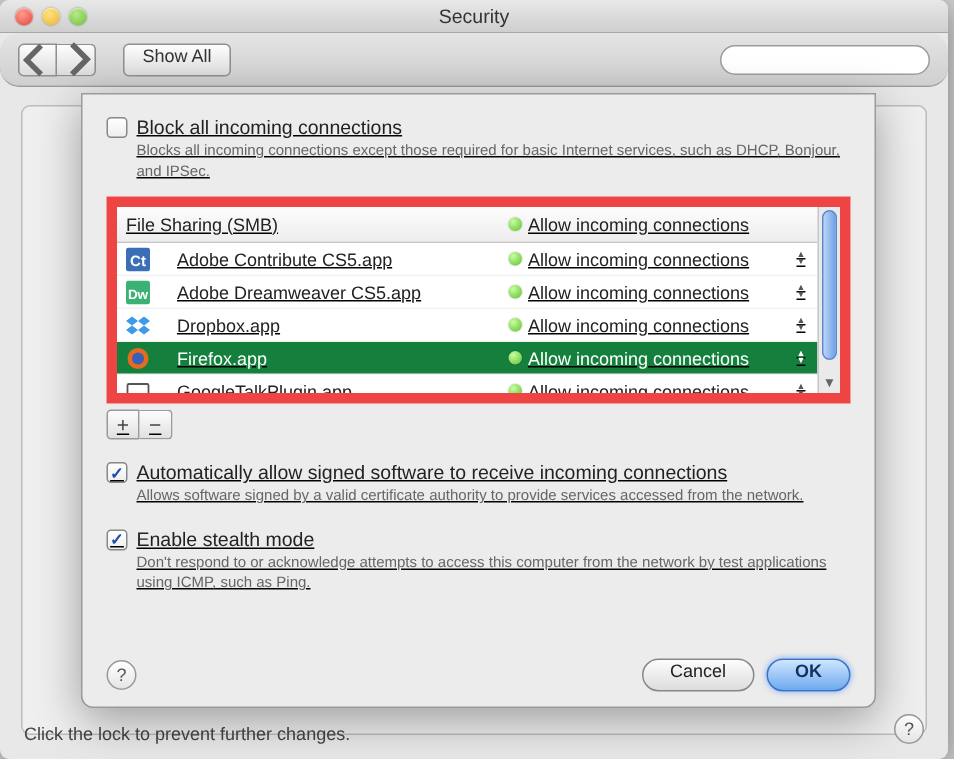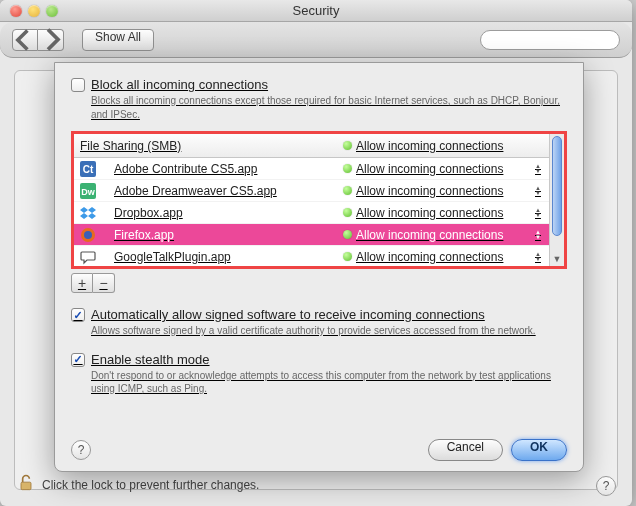--- a/index.html
+++ b/index.html
@@ -22,38 +22,38 @@
   .navbtn:last-child { border-radius:0 4px 4px 0; border-left:none; }
   .showall { height:22px; padding:0 12px; background:linear-gradient(#fdfdfd,#dcdcdc); border:1px solid #8f8f8f; border-radius:4px; font-size:12px; color:#333; }
   .spacer { flex:1; }
   .search { width:140px; height:20px; border-radius:10px; border:1px solid #9c9c9c; background:#fff; display:flex; align-items:center; padding:0 6px; gap:4px; }
   .search svg { width:12px; height:12px; opacity:.6; }
   .search input { border:none; outline:none; flex:1; font-size:11px; background:transparent; }
 
   .content { position:relative; height:448px; }
 
   .bg-panel { position:absolute; left:14px; top:12px; right:14px; height:420px; background:#efefef; border:1px solid #bcbcbc; border-radius:6px; }
-  .lock-row { position:absolute; left:16px; bottom:10px; display:flex; align-items:center; gap:6px; font-size:12px; color:#444; }
+  .lock-row { position:absolute; left:16px; bottom:10px; display:flex; align-items:center; gap:6px; font-size:12px; color:#444;flex-direction:column; }
   .lock-row svg { width:20px; height:20px; }
   .help-bottom { position:absolute; right:16px; bottom:10px; }
   .help { width:20px; height:20px; border-radius:50%; border:1px solid #999; background:linear-gradient(#fff,#e5e5e5); display:flex; align-items:center; justify-content:center; font-size:12px; color:#555; }
 
   .sheet { position:absolute; left:54px; top:4px; width:530px; height:410px; background:#ececec; border:1px solid #9a9a9a; border-radius:0 0 8px 8px; box-shadow: 0 8px 30px rgba(0,0,0,.35); padding:14px 16px 12px 16px;text-decoration:underline; }
 
   .check-row { display:flex; align-items:flex-start; gap:6px; }
   .chk { width:14px; height:14px; border:1px solid #888; border-radius:3px; background:linear-gradient(#fff,#eee); flex-shrink:0; display:flex; align-items:center; justify-content:center; margin-top:1px; }
   .chk.checked::after { content:"✓"; font-size:11px; color:#1a4db3; font-weight:bold; }
   .check-label { font-size:13px; color:#222; }
   .check-sub { font-size:10px; color:#666; margin-left:20px; margin-top:2px; line-height:1.35; }
 
-  .applist { margin-top:10px; border:3px solid #ef4444; background:#fff; border-radius:0; height:138px; position:relative; overflow:hidden; }
+  .applist { margin-top:10px; border:7px solid #ef4444; background:#fff; border-radius:0; height:138px; position:relative; overflow:hidden; }
   .applist-body { width:calc(100% - 15px); }
   .app-row { display:flex; align-items:center; height:22px; padding:0 6px; font-size:12px; color:#222; border-bottom:1px solid #f2f2f2; }
   .app-row.header { background:linear-gradient(#fdfdfd,#ededed); border-bottom:1px solid #c6c6c6; font-weight:normal; height:24px;}
-  .app-row.selected { background:#ec4899; color:#fff; }
+  .app-row.selected { background:#15803d; color:#fff; }
   .app-icon { width:16px; height:16px; margin-right:18px; display:flex; align-items:center; justify-content:center; }
   .app-icon svg { width:16px; height:16px; }
   .app-name { flex:1; }
   .app-status { display:flex; align-items:center; gap:4px; width:200px; }
   .dot { width:9px; height:9px; border-radius:50%; background: radial-gradient(circle at 35% 30%, #c6ff9e, #5fbf2e); box-shadow: 0 0 1px rgba(0,0,0,.4); flex-shrink:0;}
   .status-text { flex:1; }
   .stepper { display:inline-flex; flex-direction:column; width:8px; gap:0;}
   .stepper span { font-size:6px; line-height:5px; color:#555;}
   .app-row.selected .stepper span { color:#fff; }
   .scrollbar { position:absolute; right:0; top:0; bottom:0; width:15px; background:#eaeaea; border-left:1px solid #c8c8c8;}

